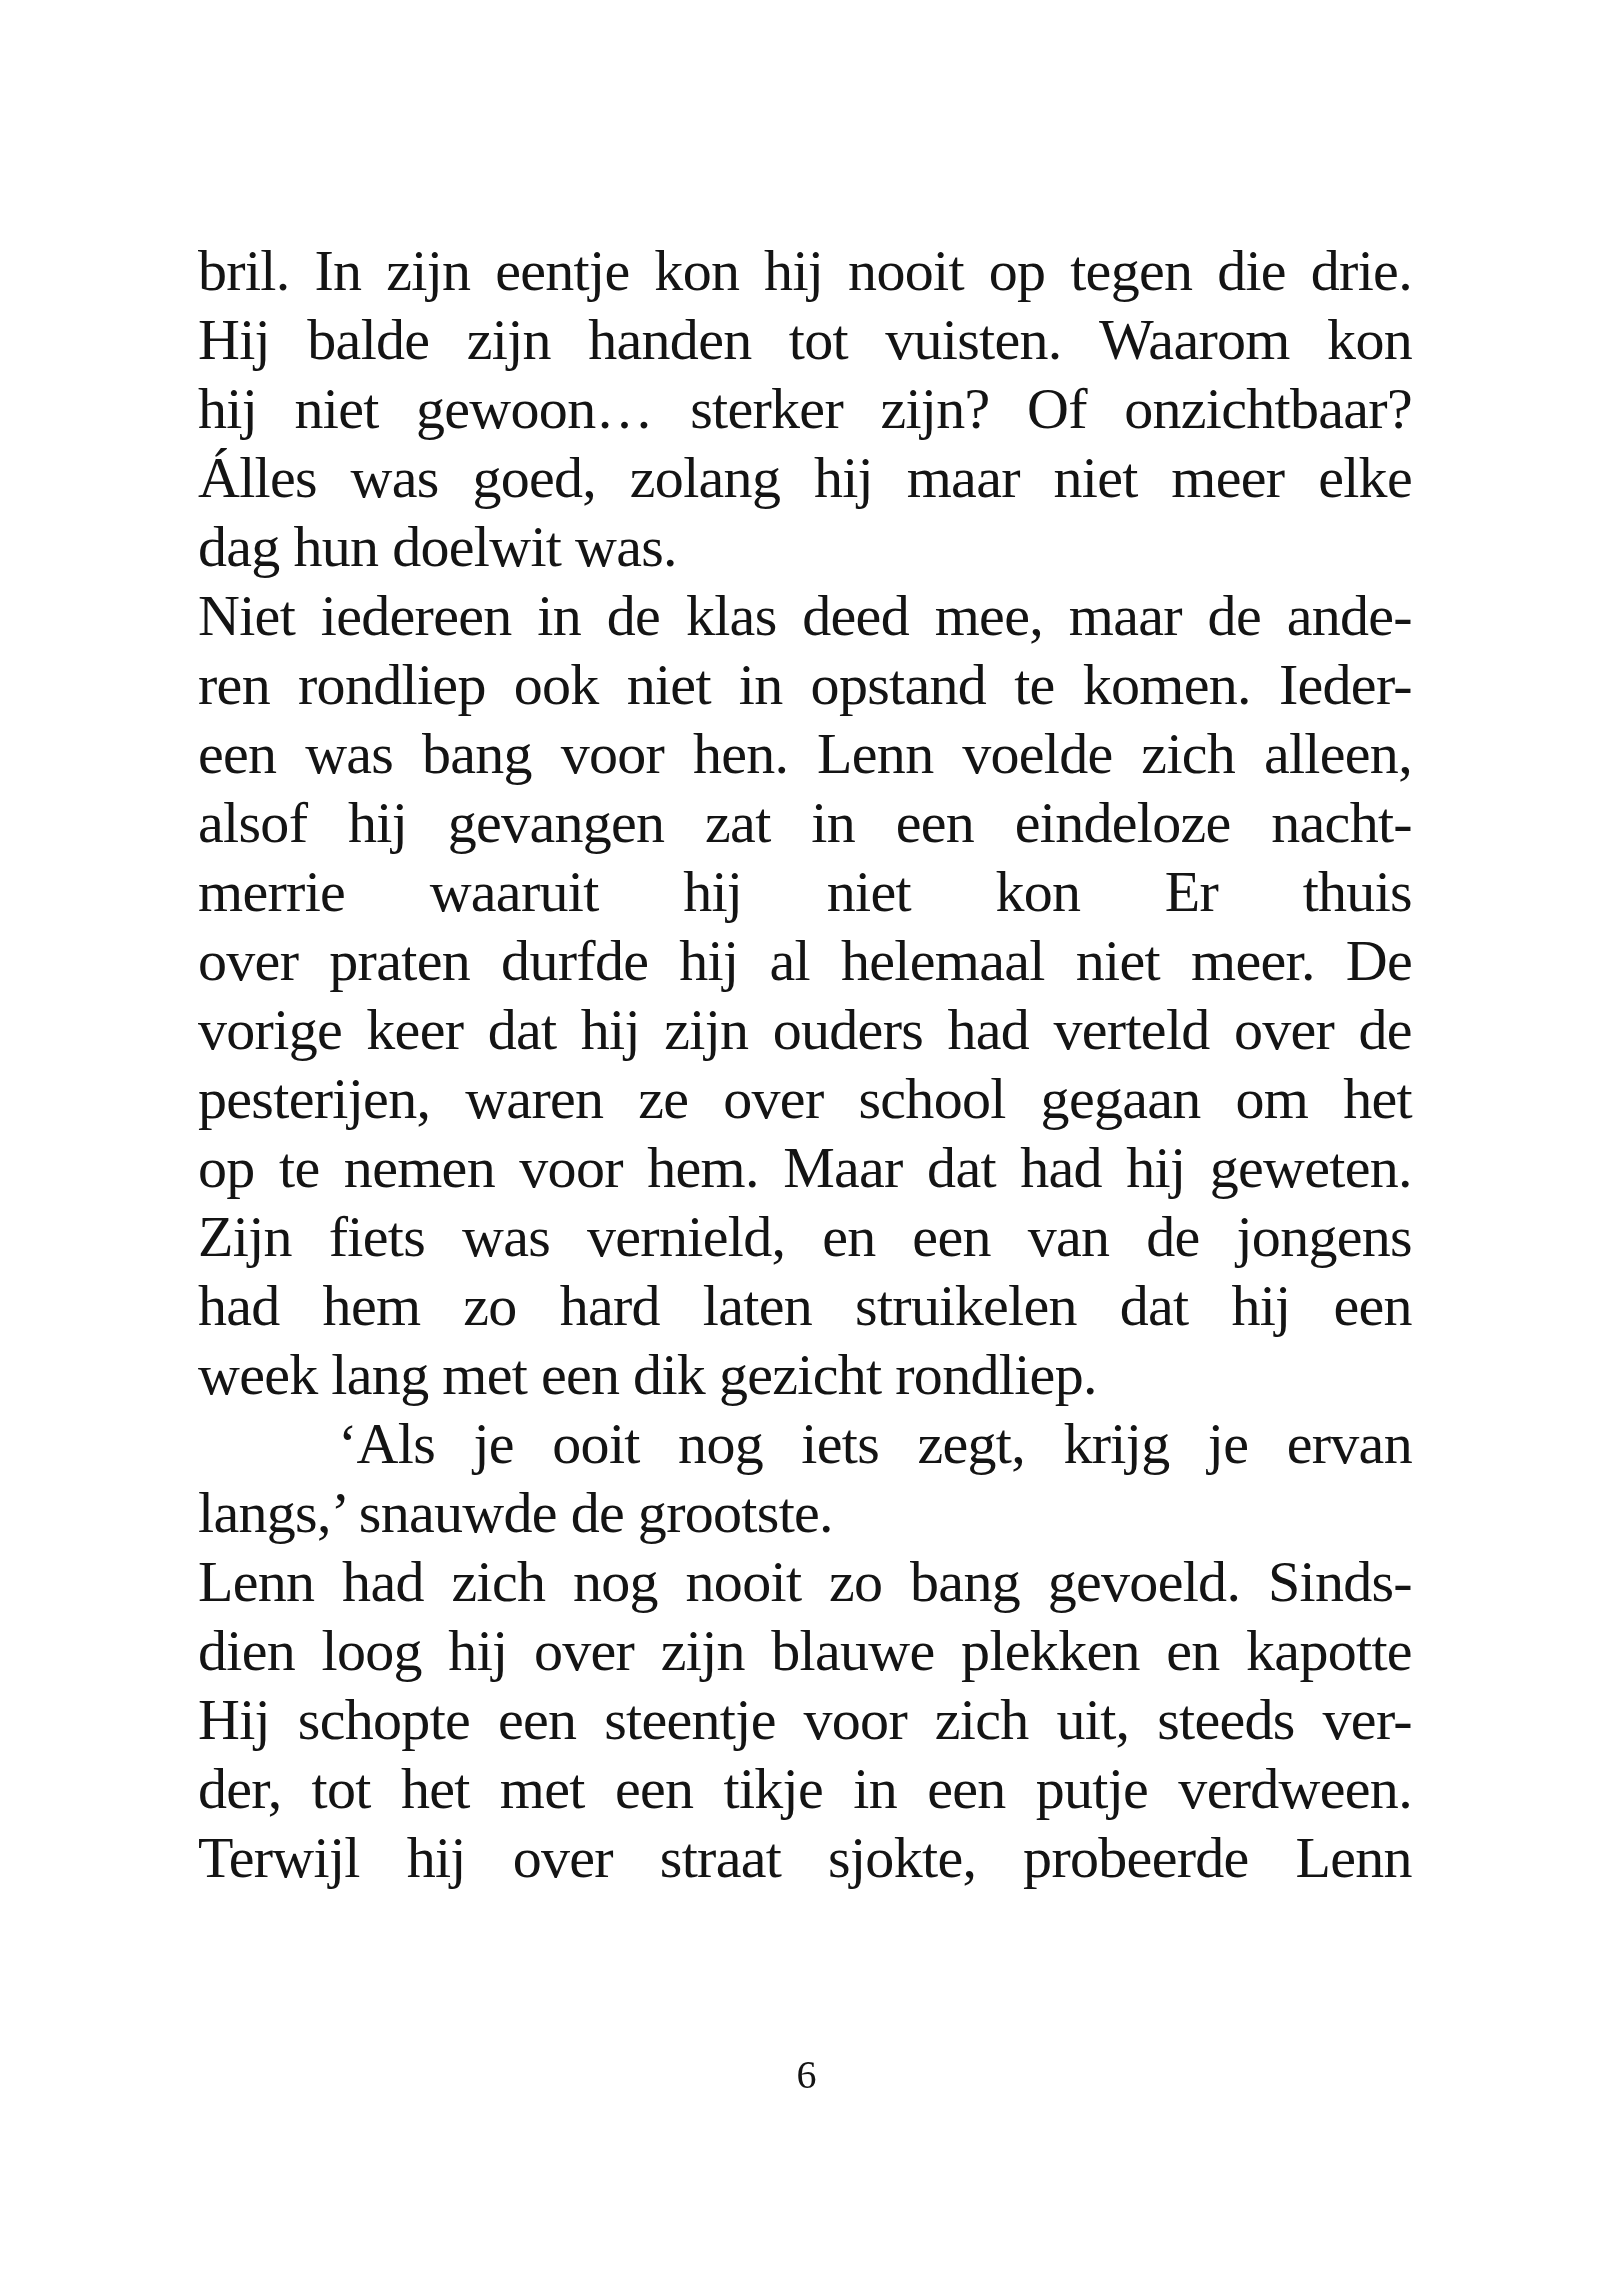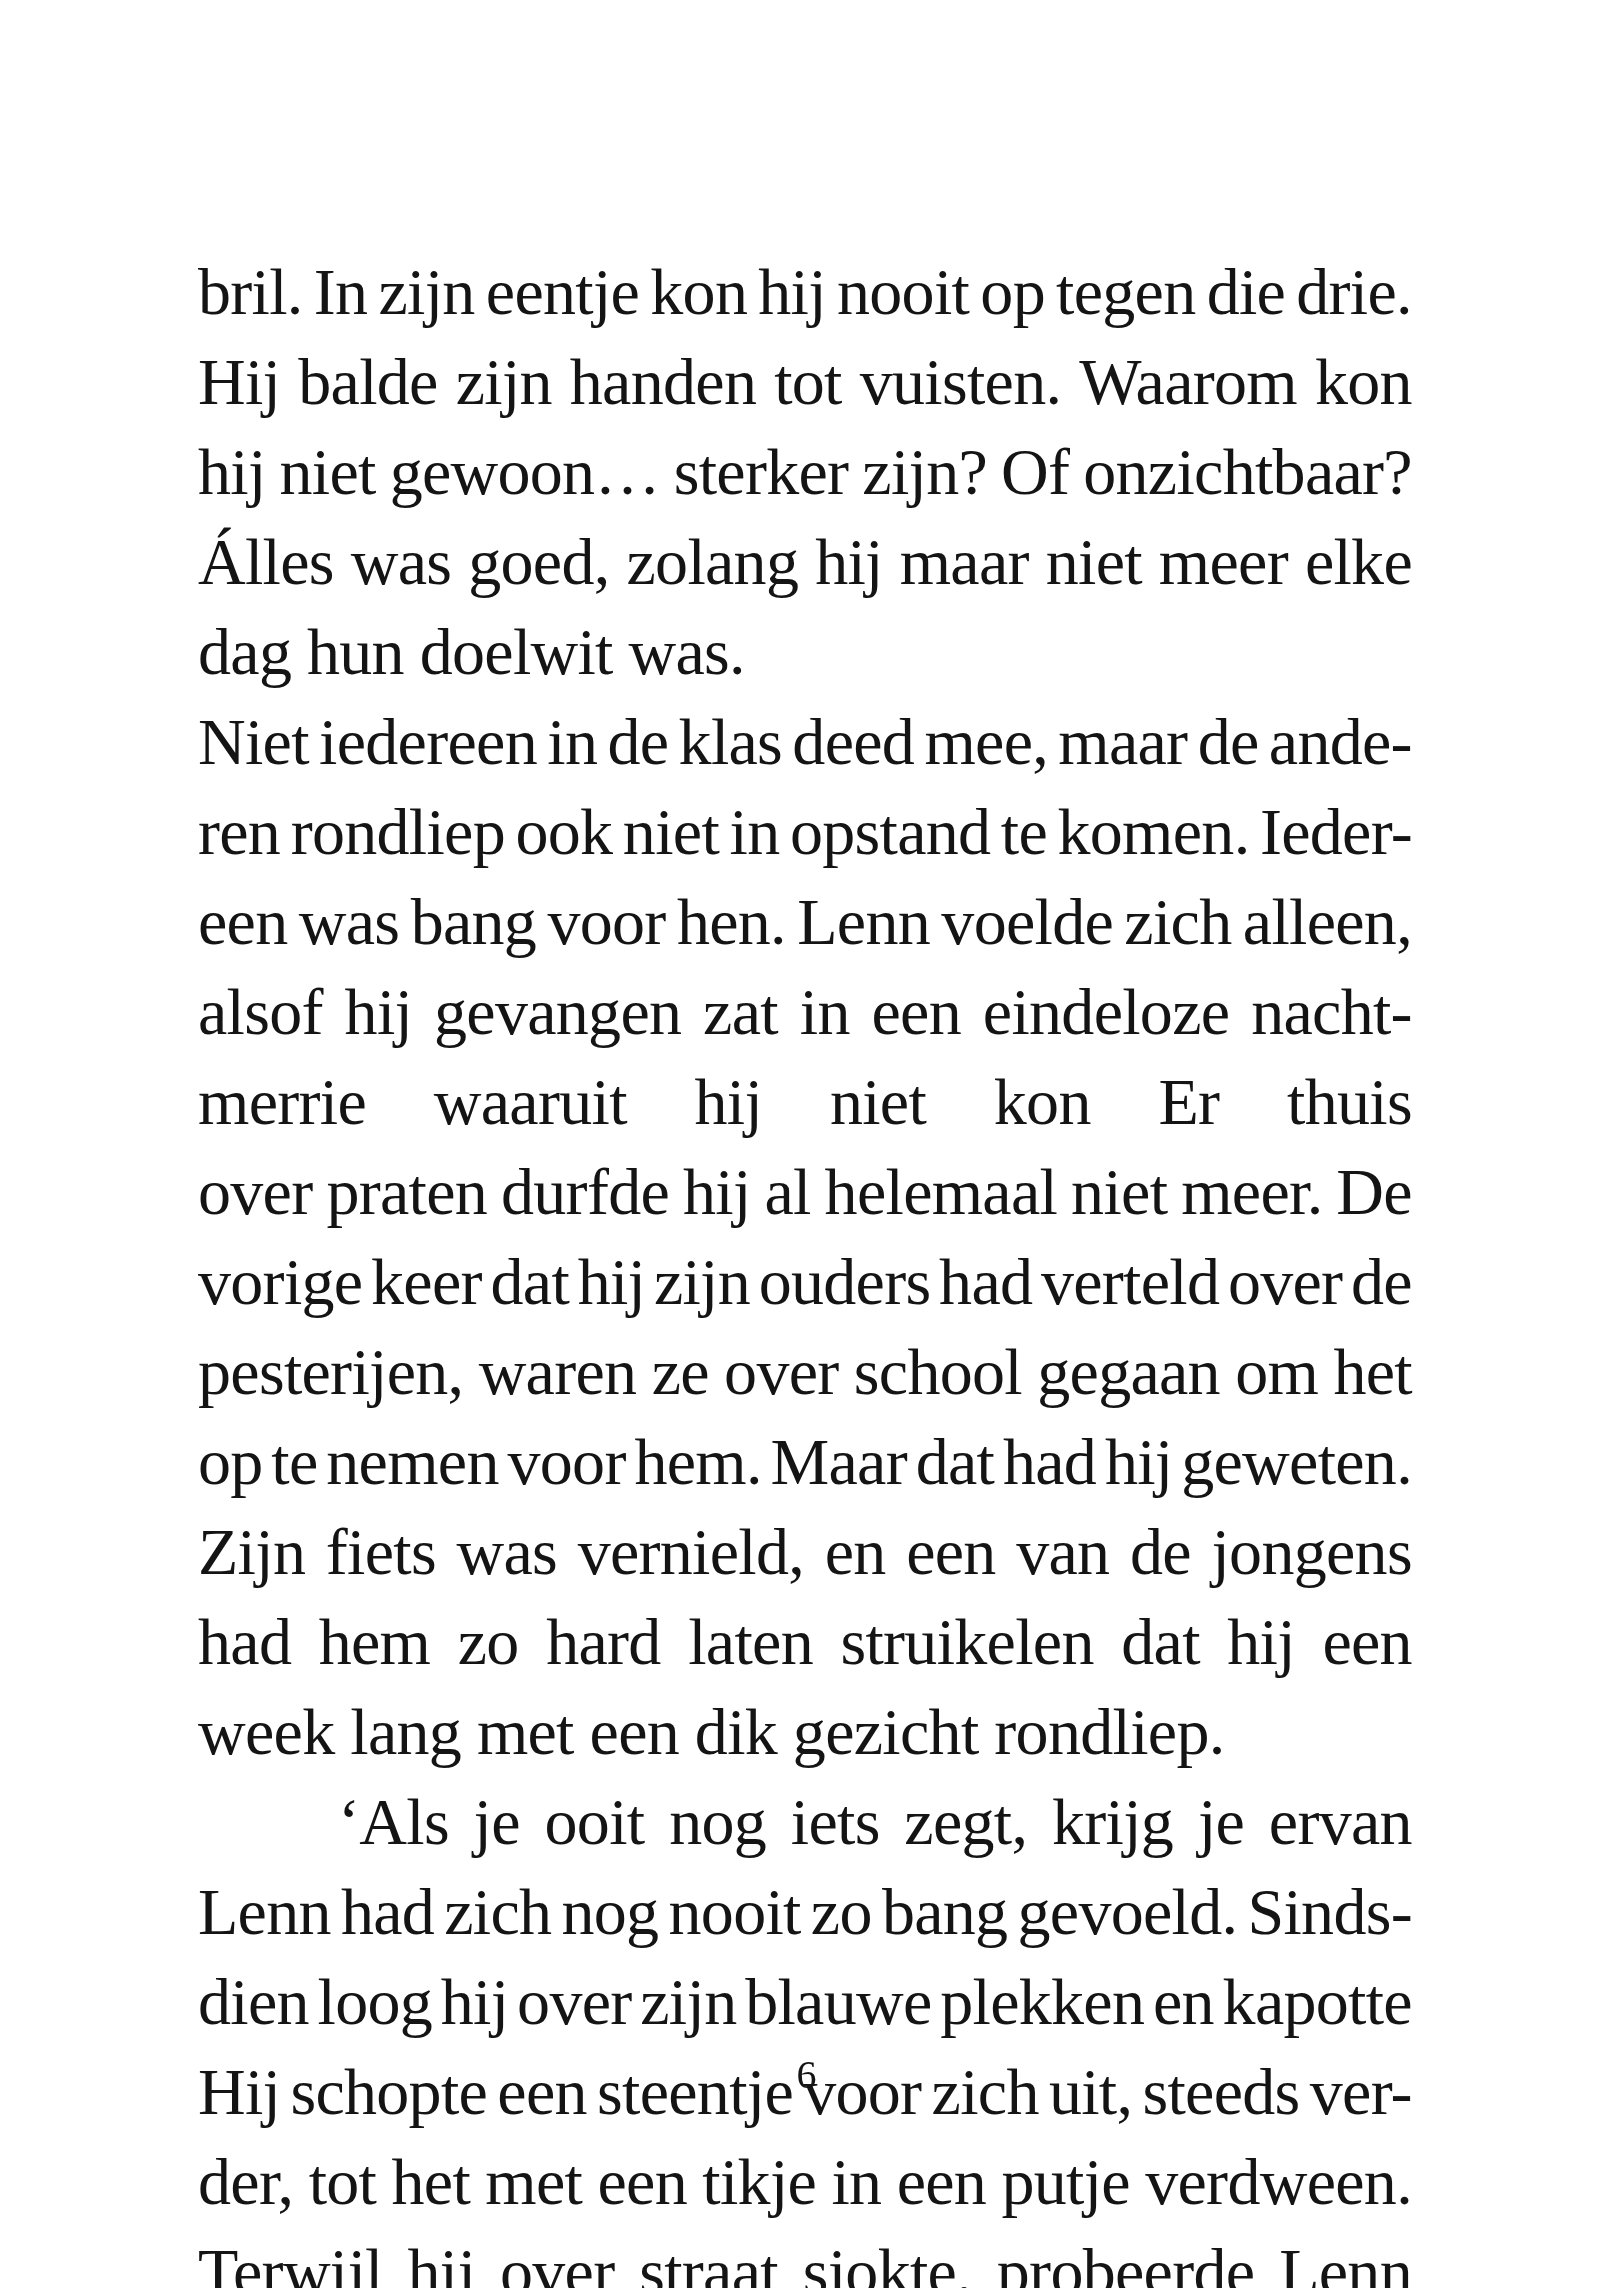--- a/index.html
+++ b/index.html
@@ -18,24 +18,23 @@
   }
   .text-block {
     position: absolute;
     left: 198px;
     top: 236px;
     width: 1214px;
   }
   .line {
     height: 69px;
     line-height: 69px;
-    font-size: 66px;
+    font-size: 58px;
     letter-spacing: -0.7px;
     white-space: nowrap;
-    margin-top: 21px;
   }
   .line.justify {
     display: flex;
     justify-content: space-between;
   }
   .line.indent {
     padding-left: 140px;
     align-items: center;
   }
   .line span {
@@ -226,20 +225,21 @@
         <span>‘Als</span>
         <span>je</span>
         <span>ooit</span>
         <span>nog</span>
         <span>iets</span>
         <span>zegt,</span>
         <span>krijg</span>
         <span>je</span>
         <span>ervan</span>
       </div>
+      <div class="line">langs,’ snauwde de grootste.</div>
       <div class="line justify">
         <span>Lenn</span>
         <span>had</span>
         <span>zich</span>
         <span>nog</span>
         <span>nooit</span>
         <span>zo</span>
         <span>bang</span>
         <span>gevoeld.</span>
         <span>Sinds-</span>

